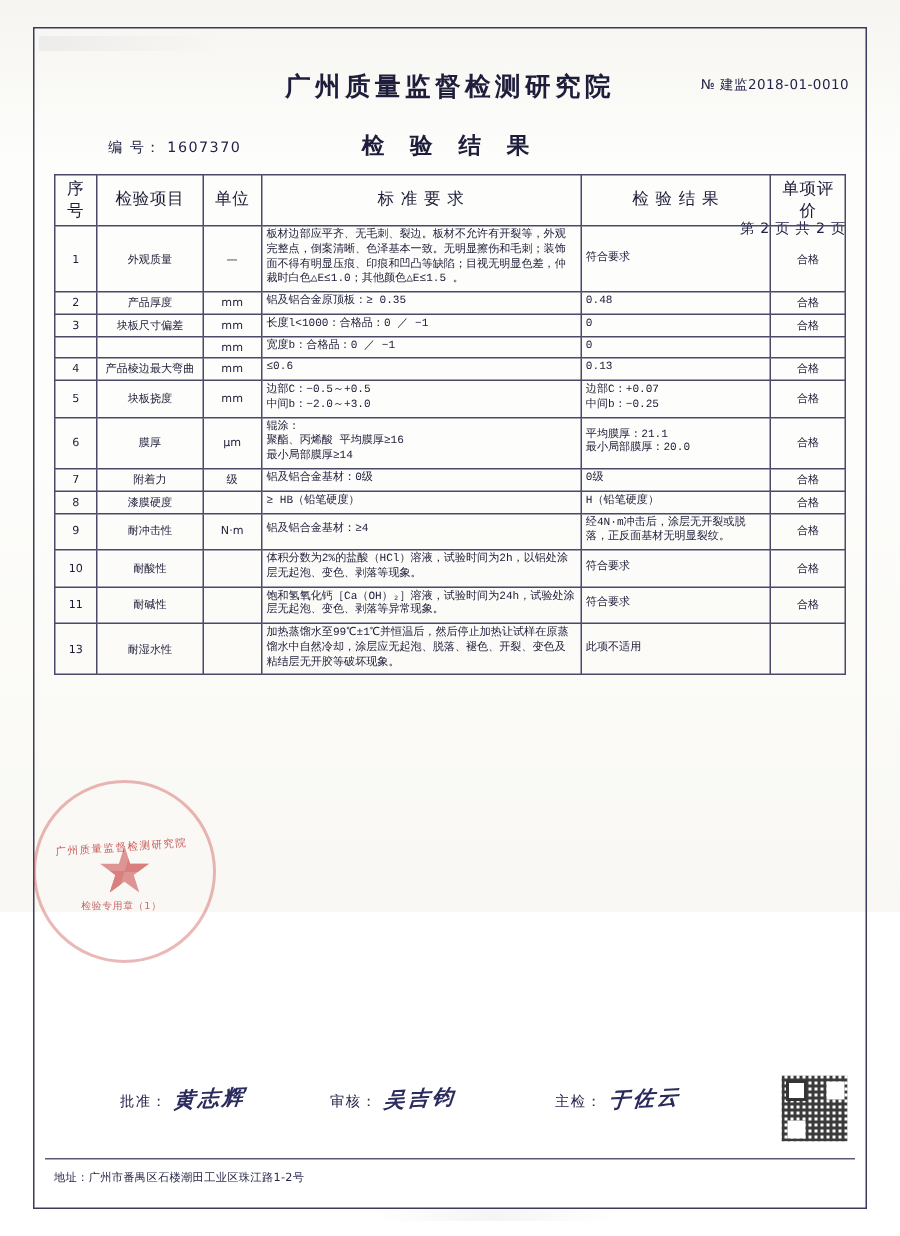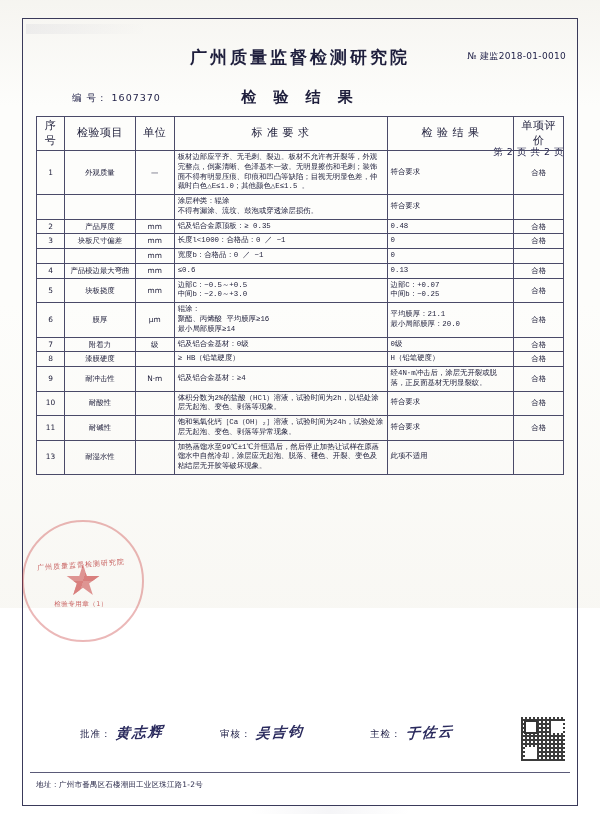--- a/index.html
+++ b/index.html
@@ -299,28 +299,20 @@
     <tbody id="rows-body">
         <tr>
           <td class="c">1</td>
           <td class="c">外观质量</td>
           <td class="c">—</td>
           <td class="l">板材边部应平齐、无毛刺、裂边。板材不允许有开裂等，外观完整点，倒案清晰、色泽基本一致。无明显擦伤和毛刺；装饰面不得有明显压痕、印痕和凹凸等缺陷；目视无明显色差，仲裁时白色△E≤1.0；其他颜色△E≤1.5 。</td>
           <td class="l">符合要求</td>
           <td class="c">合格</td>
         </tr>
         <tr>
-          <td class="c"></td>
-          <td class="c"></td>
-          <td class="c"></td>
-          <td class="l">涂层种类：辊涂<br>不得有漏涂、流坟、鼓泡或穿透涂层损伤。</td>
-          <td class="l">符合要求</td>
-          <td class="c"></td>
-        </tr>
-        <tr>
           <td class="c">2</td>
           <td class="c">产品厚度</td>
           <td class="c">mm</td>
           <td class="l">铝及铝合金原顶板：≥ 0.35</td>
           <td class="l">0.48</td>
           <td class="c">合格</td>
         </tr>
         <tr>
           <td class="c">3</td>
           <td class="c">块板尺寸偏差</td>

